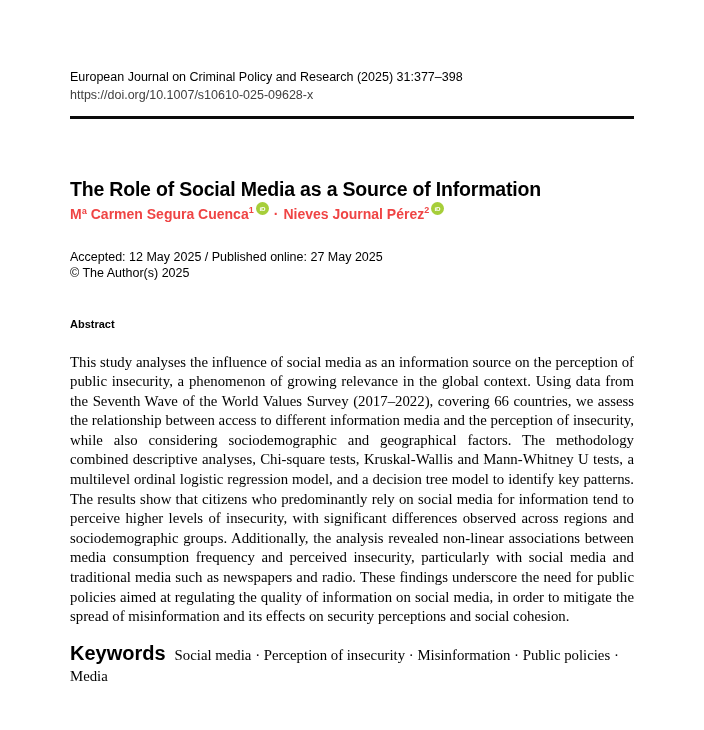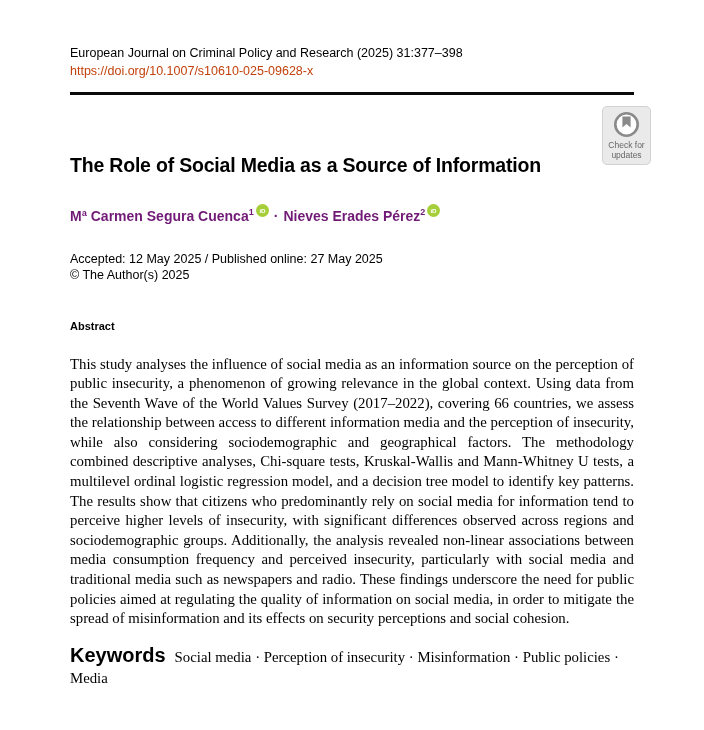--- a/index.html
+++ b/index.html
@@ -11,22 +11,23 @@
     background: #ffffff;
     padding: 45px 70px 0 70px;
     overflow: hidden;
     color: #000;
   }
   .journal-header {
     font-family: "Liberation Sans", sans-serif;
     font-size: 12.5px;
     line-height: 17.5px;
     color: #000;
+    margin-top: 24px;
   }
-  .doi-link { color: #c2410c; text-decoration: none; }
+  .doi-link { color: #404040; text-decoration: none; }
   .header-rule {
     margin-top: 12px;
     height: 2.5px;
     background: #0a0a0a;
     width: 100%;
   }
   .update-badge {
     position: absolute;
     top: 106px;
     right: 53px;
@@ -46,25 +47,24 @@
   .paper-title {
     margin-top: 57px;
     font-family: "Liberation Sans", sans-serif;
     font-weight: 700;
     font-size: 19.5px;
     line-height: 26px;
     letter-spacing: -0.2px;
     color: #000;
   }
   .authors-line {
-    margin-top: 26px;
     font-family: "Liberation Sans", sans-serif;
     font-weight: 700;
     font-size: 14px;
-    color: #701a75;
+    color: #ef4444;
   }
   .authors-line sup {
     font-size: 9px;
     vertical-align: super;
     line-height: 0;
   }
   .orcid-badge {
     display: inline-block;
     vertical-align: 4px;
     margin-left: 2px;
@@ -113,40 +113,30 @@
 
 <div class="page">
 
   <div class="journal-header">
     <div>European Journal on Criminal Policy and Research (2025) 31:377–398</div>
     <div><a class="doi-link" href="#">https://doi.org/10.1007/s10610-025-09628-x</a></div>
   </div>
 
   <div class="header-rule"></div>
 
-  <div class="update-badge">
-    <span>
-      <svg width="27" height="27" viewBox="0 0 27 27">
-        <circle cx="13.5" cy="13.5" r="11.2" fill="#ffffff" stroke="#8a8a8a" stroke-width="2.6"></circle>
-        <path d="M9.4 5.4 v11.2 l4.1 -3.6 4.1 3.6 v-11.2 z" fill="#8a8a8a"></path>
-      </svg>
-    </span>
-    <div>Check for</div>
-    <div>updates</div>
-  </div>
 
   <h1 class="paper-title">
     <span>The Role of Social Media as a Source of Information</span><br>
   </h1>
 
   <div class="authors-line">
     <span><span>Mª Carmen Segura Cuenca</span><sup>1</sup></span><span class="orcid-badge"><svg width="13" height="13" viewBox="0 0 24 24">
           <circle cx="12" cy="12" r="12" fill="#A6CE39"></circle>
           <text x="12" y="16.5" text-anchor="middle" font-family="Liberation Sans, sans-serif" font-size="11.5" font-weight="bold" fill="#ffffff">iD</text>
-        </svg></span><span class="author-sep">·</span><span><span>Nieves Erades Pérez</span><sup>2</sup></span><span class="orcid-badge"><svg width="13" height="13" viewBox="0 0 24 24">
+        </svg></span><span class="author-sep">·</span><span><span>Nieves Journal Pérez</span><sup>2</sup></span><span class="orcid-badge"><svg width="13" height="13" viewBox="0 0 24 24">
           <circle cx="12" cy="12" r="12" fill="#A6CE39"></circle>
           <text x="12" y="16.5" text-anchor="middle" font-family="Liberation Sans, sans-serif" font-size="11.5" font-weight="bold" fill="#ffffff">iD</text>
         </svg></span>
   </div>
 
   <div class="meta-block">
     <div>Accepted: 12 May 2025 / Published online: 27 May 2025</div>
     <div>© The Author(s) 2025</div>
   </div>
 

